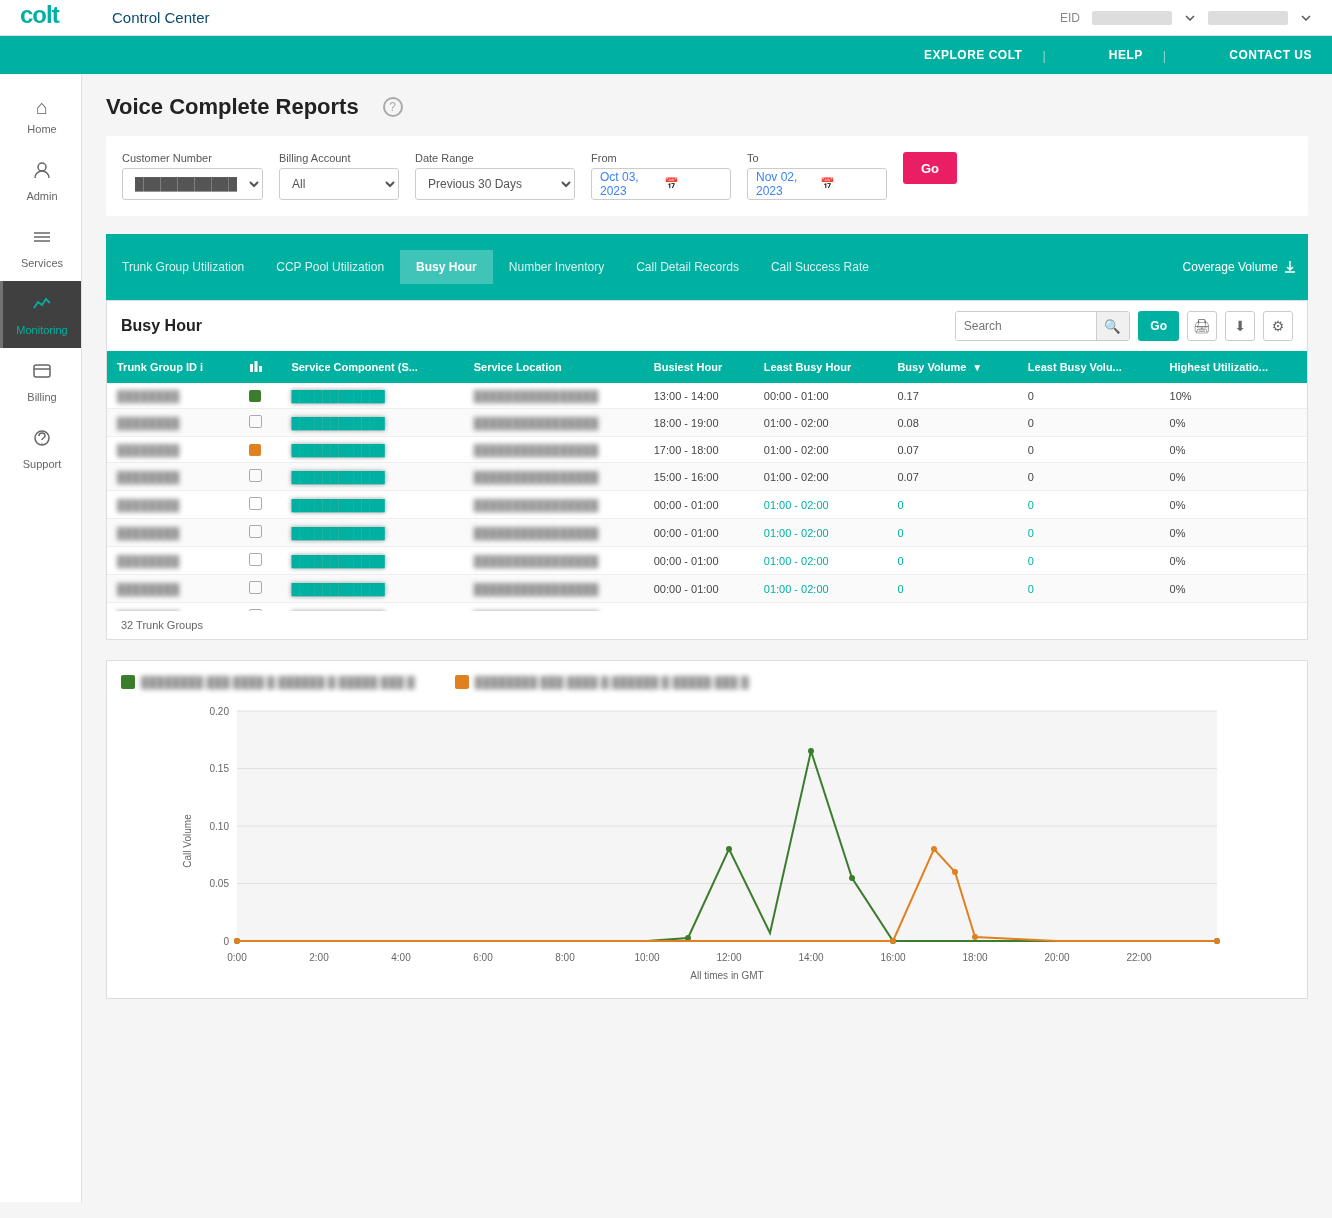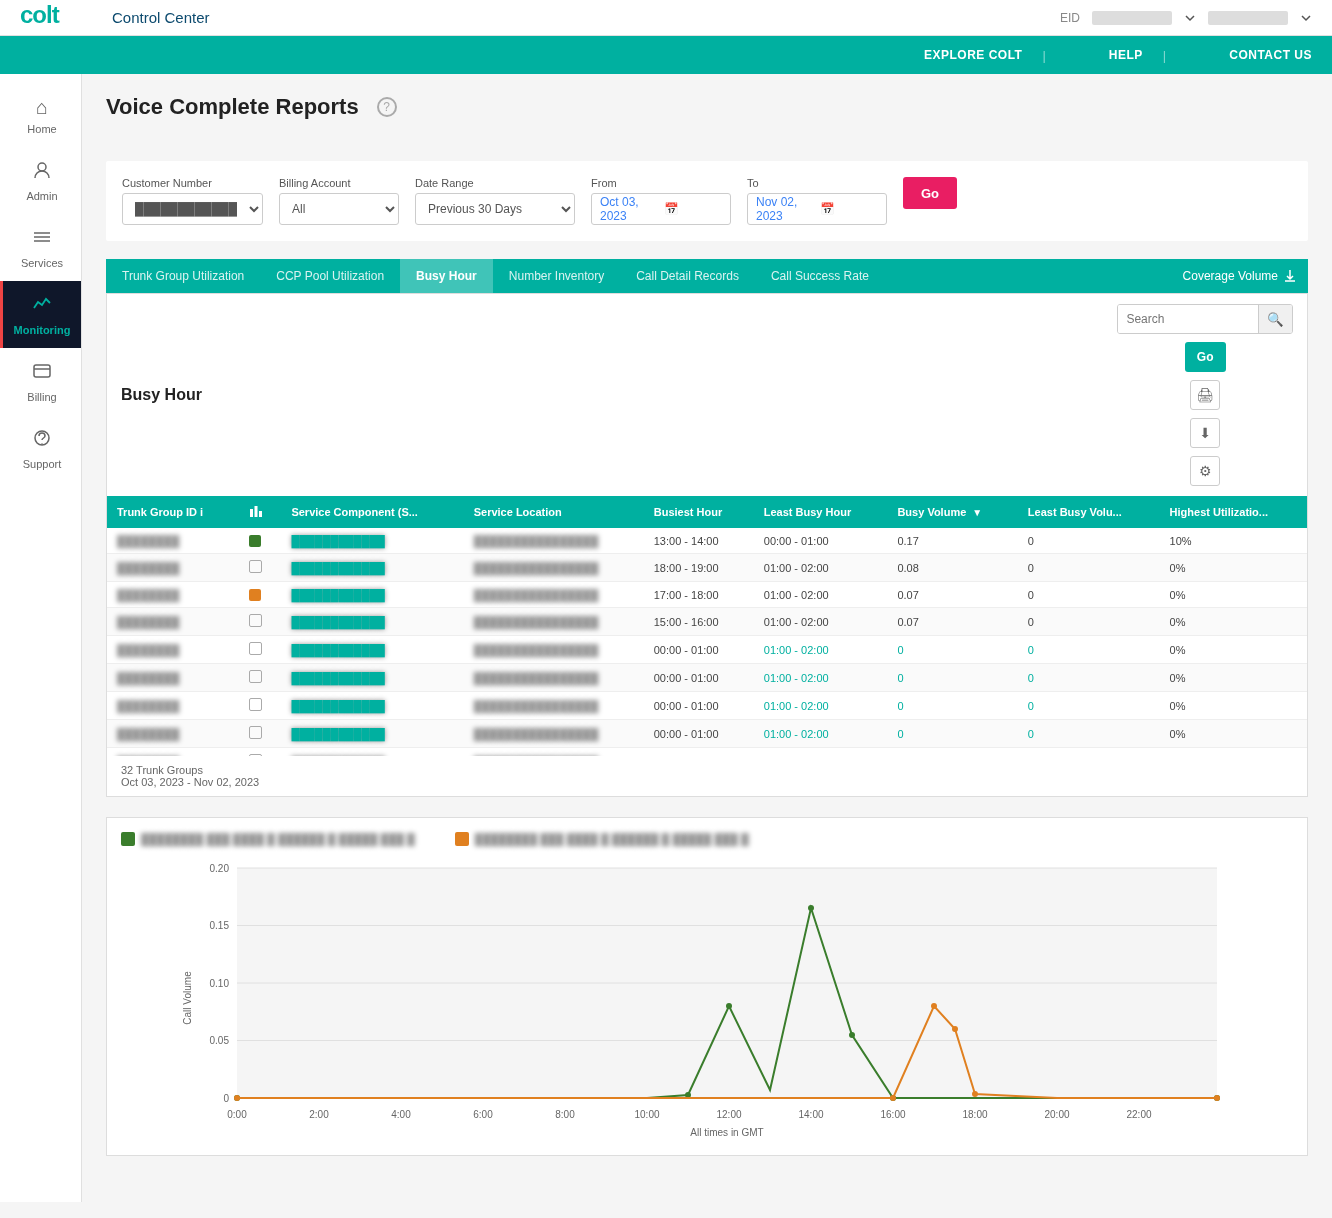--- a/index.html
+++ b/index.html
@@ -80,41 +80,40 @@
       align-items: center;
       padding: 12px 6px;
       cursor: pointer;
       color: #666;
       font-size: 11px;
       gap: 4px;
       border-left: 3px solid transparent;
     }
     .sidebar-item.active {
       color: #00b0a0;
-      border-left: 3px solid #ef4444;
-      background: #0f172a;
-      font-weight: bold;
+      border-left: 3px solid #737373;
+      background: #404040;
     }
     .sidebar-icon {
       font-size: 20px;
     }
 
     
     .content {
       flex: 1;
       padding: 20px 24px;
       background: #f5f5f5;
       overflow: auto;
     }
 
     .page-title-row {
       display: flex;
       align-items: center;
-      gap: 18px;
-      margin-bottom: 41px;
+      gap: 24px;
+      margin-bottom: 16px;
     }
     .page-title {
       font-size: 22px;
       font-weight: bold;
       color: #222;
     }
     .help-icon {
       width: 20px;
       height: 20px;
       border-radius: 50%;
@@ -179,21 +178,21 @@
       font-size: 13px;
       font-weight: bold;
       cursor: pointer;
       height: 32px;
     }
 
     
     .tabs-row {
       background: #00b0a0;
       display: flex;
-      padding: 0 0;
+      padding: 16px 0;
       margin-bottom: 0;
     }
     .tab {
       padding: 10px 16px;
       color: rgba(255,255,255,0.85);
       font-size: 12px;
       cursor: pointer;
       white-space: nowrap;
     }
     .tab.active {
@@ -232,21 +231,20 @@
     }
     .section-title {
       font-size: 16px;
       font-weight: bold;
       color: #222;
     }
     .table-actions {
       display: flex;
       align-items: center;
       gap: 8px;
-      flex-direction: column;
     }
     .search-box {
       display: flex;
       align-items: center;
       border: 1px solid #ccc;
       border-radius: 3px;
       overflow: hidden;
       height: 30px;
     }
     .search-box input {
@@ -686,21 +684,20 @@
                 <td style="color: rgb(0, 176, 160);">0</td>
                 <td style="color: rgb(0, 176, 160);">0</td>
                 <td>0%</td>
               </tr>
             </tbody>
         </table>
       </div>
 
       <div class="footer-info">
         <div>32 Trunk Groups</div>
-        <div>Oct 03, 2023 - Nov 02, 2023</div>
       </div>
     </div>
 
     <div class="chart-section">
       <div class="chart-legend">
         <div class="legend-item">
           <div class="legend-dot" style="background:#3a7d2c"></div>
           <span class="blurred">████████ ███ ████ █ ██████ █ █████ ███ █</span>
         </div>
         <div class="legend-item">

